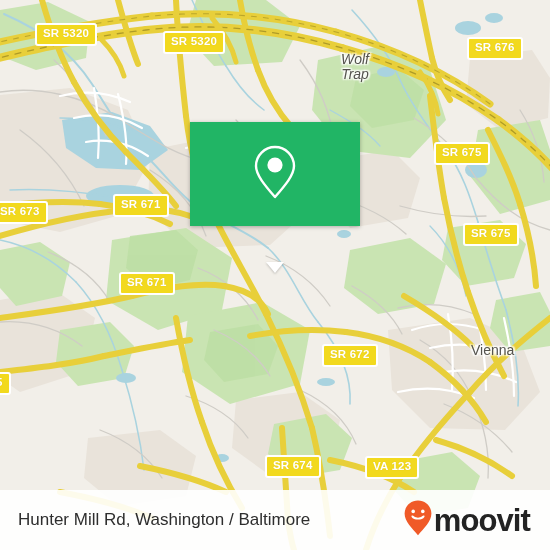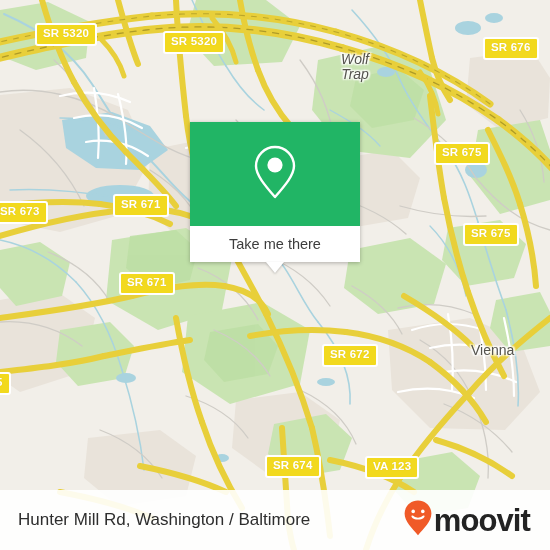--- a/index.html
+++ b/index.html
@@ -357,21 +357,21 @@
           <path d="M420 72 C430 86 436 100 438 114" stroke="#e8cf3a" stroke-width="5"></path>
           <path d="M100 38 C112 50 120 62 124 76" stroke="#e8cf3a" stroke-width="5"></path>
         </g>
       </g>
     </svg>
   </div>
 
   <div>
     <div class="shield" style="left:35px;  top:23px;">SR 5320</div>
     <div class="shield" style="left:163px; top:31px;">SR 5320</div>
-    <div class="shield" style="left:483px; top:37px;">SR 676</div>
+    <div class="shield" style="left:467px; top:37px;">SR 676</div>
     <div class="shield" style="left:434px; top:142px;">SR 675</div>
     <div class="shield" style="left:-8px;  top:201px;">SR 673</div>
     <div class="shield" style="left:113px; top:194px;">SR 671</div>
     <div class="shield" style="left:463px; top:223px;">SR 675</div>
     <div class="shield" style="left:119px; top:272px;">SR 671</div>
     <div class="shield" style="left:322px; top:344px;">SR 672</div>
     <div class="shield" style="left:-12px; top:372px;">5</div>
     <div class="shield" style="left:265px; top:455px;">SR 674</div>
     <div class="shield" style="left:365px; top:456px;">VA 123</div>
   </div>
@@ -381,23 +381,20 @@
   <div class="place-label" style="left:471px; top:343px;">Vienna</div>
 
   <div id="popup-card">
     <div id="popup-green">
       <span>
         <svg width="44" height="56" viewBox="0 0 44 56" xmlns="http://www.w3.org/2000/svg">
           <path d="M22 3 C11.5 3 3 11.5 3 22 C3 31 12 41.5 22 53 C32 41.5 41 31 41 22 C41 11.5 32.5 3 22 3 Z" fill="none" stroke="#ffffff" stroke-width="2.4" stroke-linejoin="round"></path>
           <circle cx="22" cy="21" r="7.6" fill="#ffffff"></circle>
         </svg>
       </span>
-    </div>
-    <div id="popup-footer">
-      <span>Take me there</span>
     </div>
     <div id="popup-pointer"></div>
   </div>
 
 
   <div id="bottom-bar">
     <div id="bottom-title">Hunter Mill Rd, Washington / Baltimore</div>
     <div id="moovit-logo">
       <span>
         <svg width="28" height="36" viewBox="0 0 28 36" xmlns="http://www.w3.org/2000/svg">

